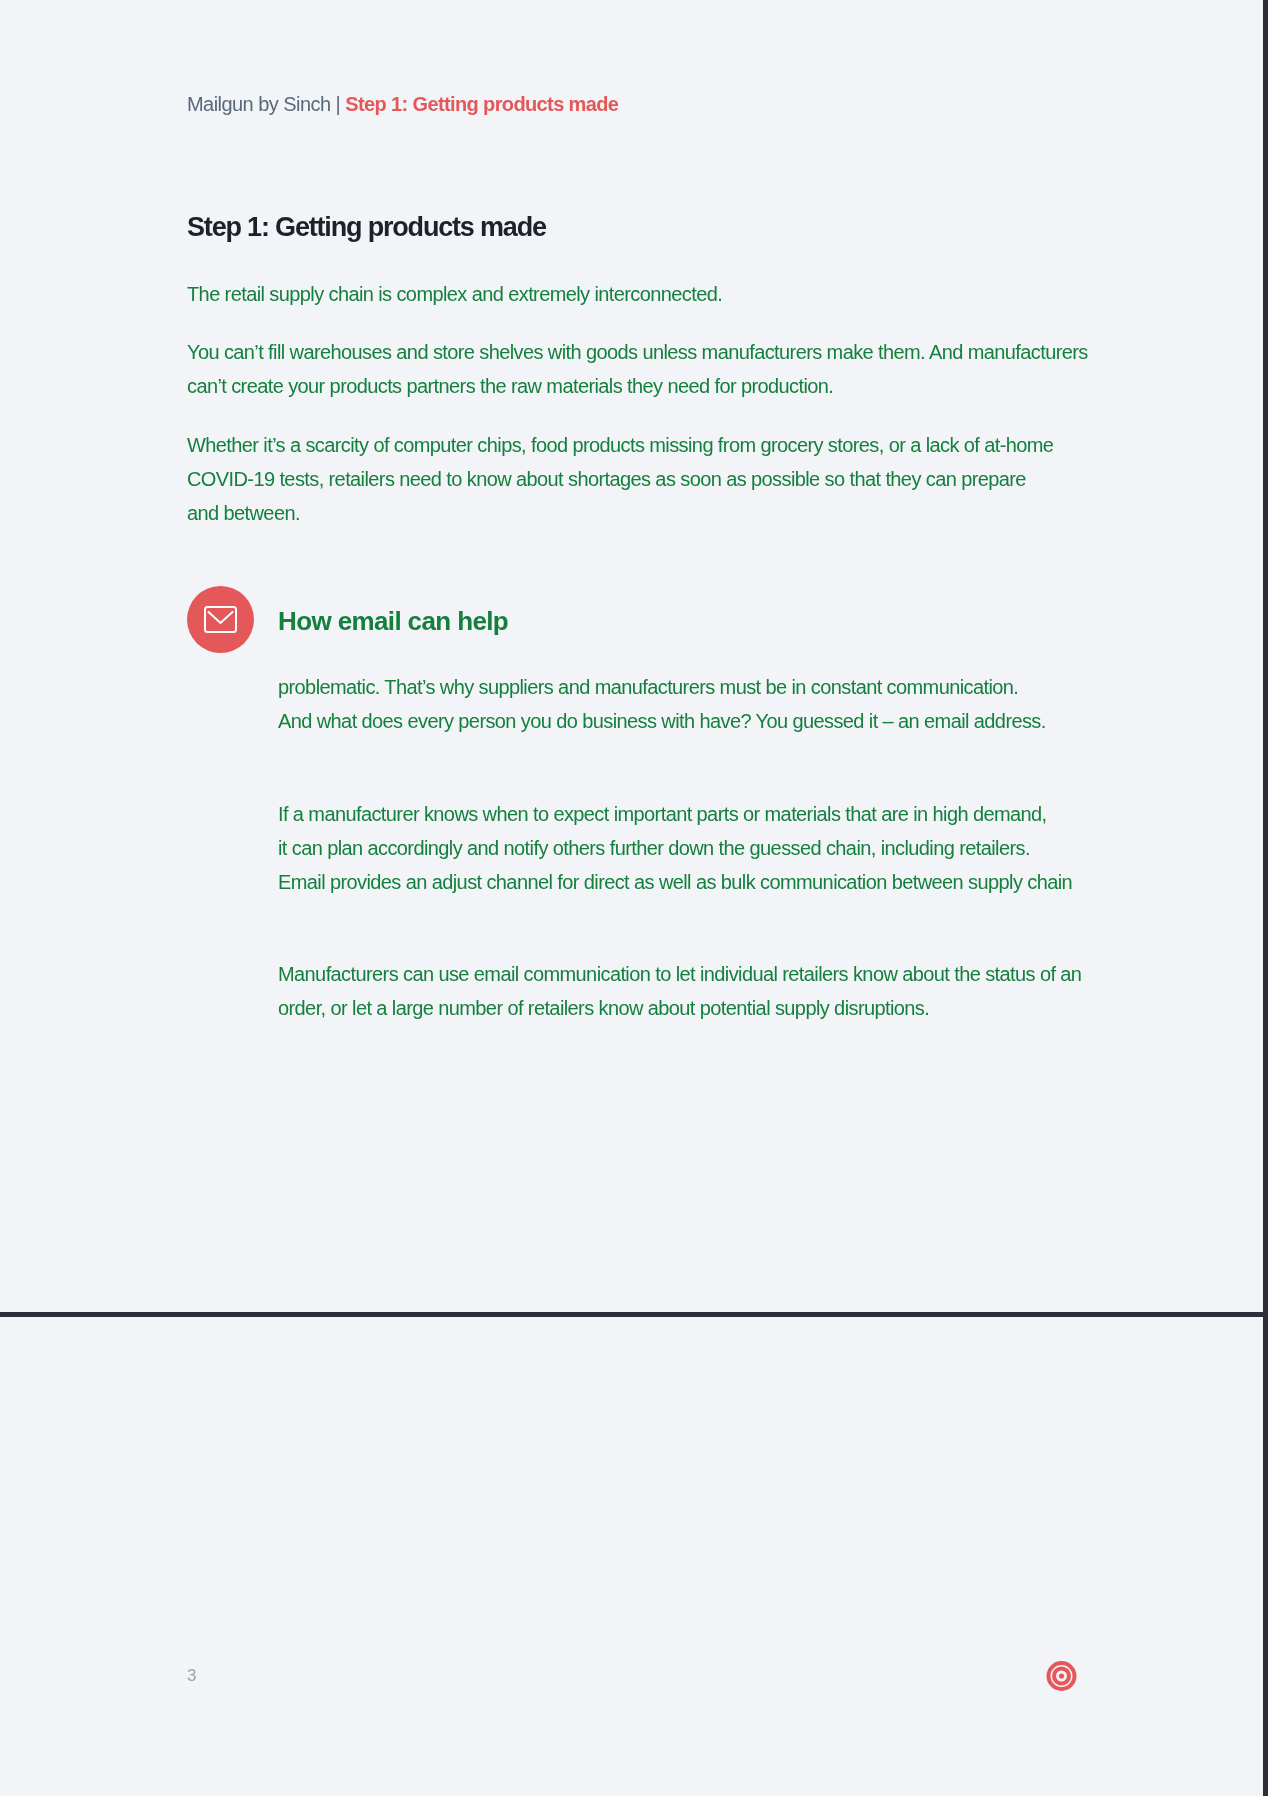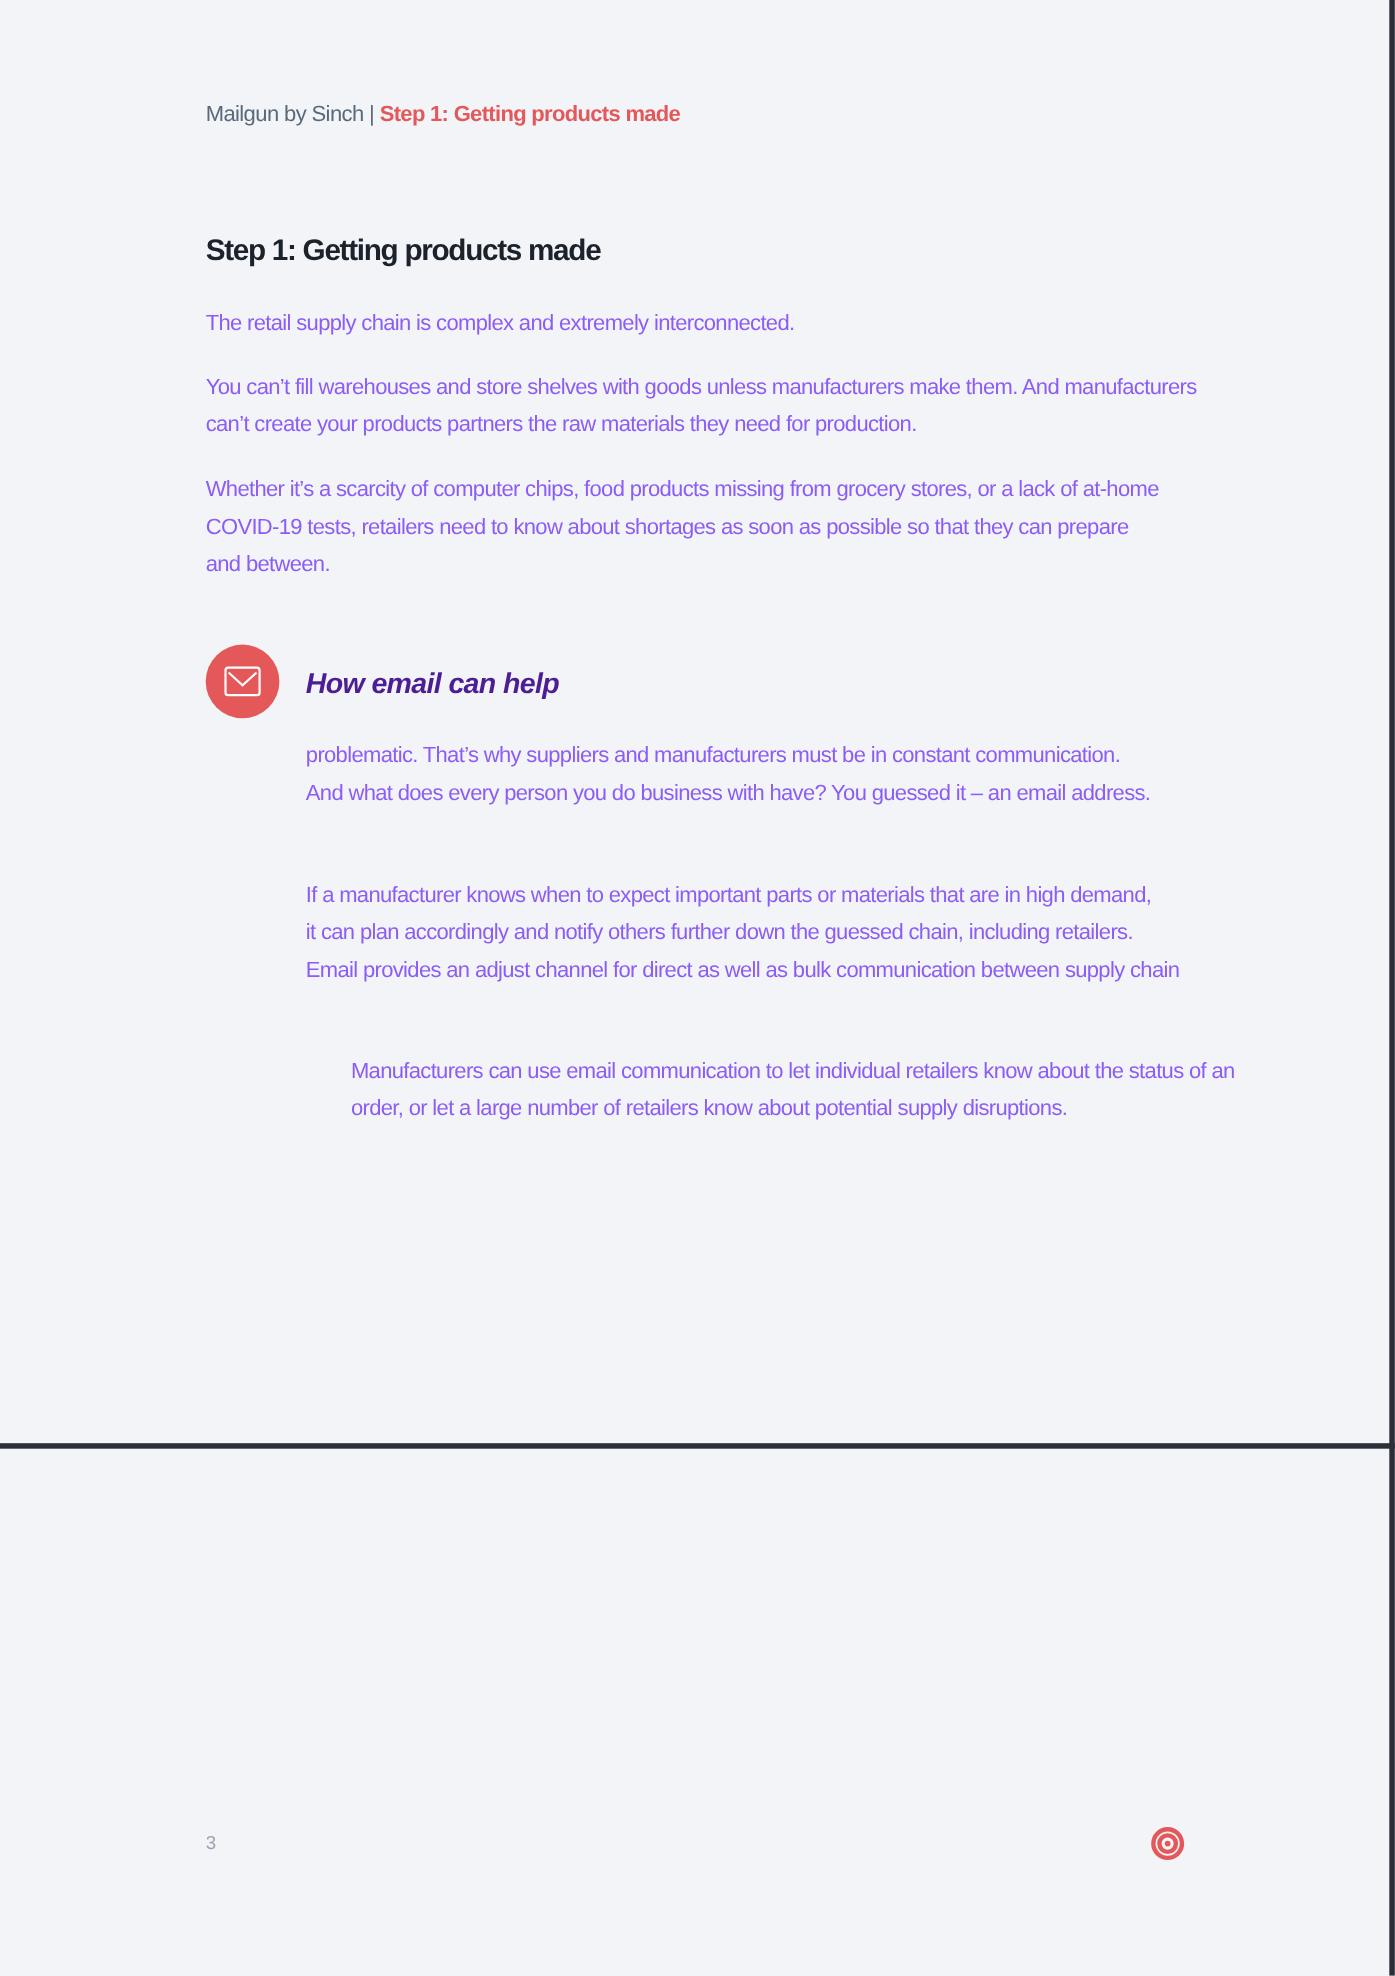--- a/index.html
+++ b/index.html
@@ -17,37 +17,37 @@
   
   .runhead{position:absolute;left:187px;top:92px;font-size:20px;letter-spacing:-0.55px;white-space:nowrap;line-height:24px;}
   .runhead .muted{color:#59697a;}
   .runhead .accent{color:#e4585a;font-weight:bold;letter-spacing:-0.62px;}
 
   
   .h1{position:absolute;left:187px;top:217px;margin:0;font-size:27px;font-weight:bold;color:#1b222b;
       letter-spacing:-1.18px;line-height:21px;white-space:nowrap;}
 
   
-  .txt{position:absolute;color:#8b5cf6;font-size:20px;letter-spacing:-0.6px;line-height:34px;margin:0;}
+  .txt{position:absolute;color:#15803d;font-size:20px;letter-spacing:-0.6px;line-height:34px;margin:0;}
   .txt .ln{display:block;white-space:nowrap;height:34px;}
   .txt .jl{display:flex;justify-content:space-between;white-space:pre;height:34px;}
 
   .b1{left:187px;top:277px;width:891px;}
   .b2{left:187px;top:335px;width:891px;}
   .b3{left:187px;top:428px;width:891px;}
 
   
   .badge{position:absolute;left:187px;top:586px;width:67px;height:67px;border-radius:50%;background:#e4585a;}
   .badge svg{position:absolute;left:16px;top:16px;}
-  .hh{position:absolute;left:278px;top:611px;margin:0;font-size:26px;font-weight:bold;color:#4c1d95;
-      letter-spacing:-0.62px;line-height:20px;white-space:nowrap;font-style:italic;}
+  .hh{position:absolute;left:278px;top:611px;margin:0;font-size:26px;font-weight:bold;color:#15803d;
+      letter-spacing:-0.62px;line-height:20px;white-space:nowrap;}
 
   .c1{left:278px;top:670px;width:800px;}
   .c2{left:278px;top:797px;width:800px;}
-  .c3{left:278px;top:957px;width:800px;margin-left:41px;}
+  .c3{left:278px;top:957px;width:800px;}
 
   .pageno{position:absolute;left:187px;top:1666px;color:#9aa4b0;font-size:17px;letter-spacing:-0.3px;}
   .logo{position:absolute;left:1046px;top:1659px;}
 </style>
 </head>
 <body>
 
 <div class="page">
 
   <div class="runhead"><span class="muted">Mailgun by Sinch | </span><span class="accent">Step 1: Getting products made</span></div>

